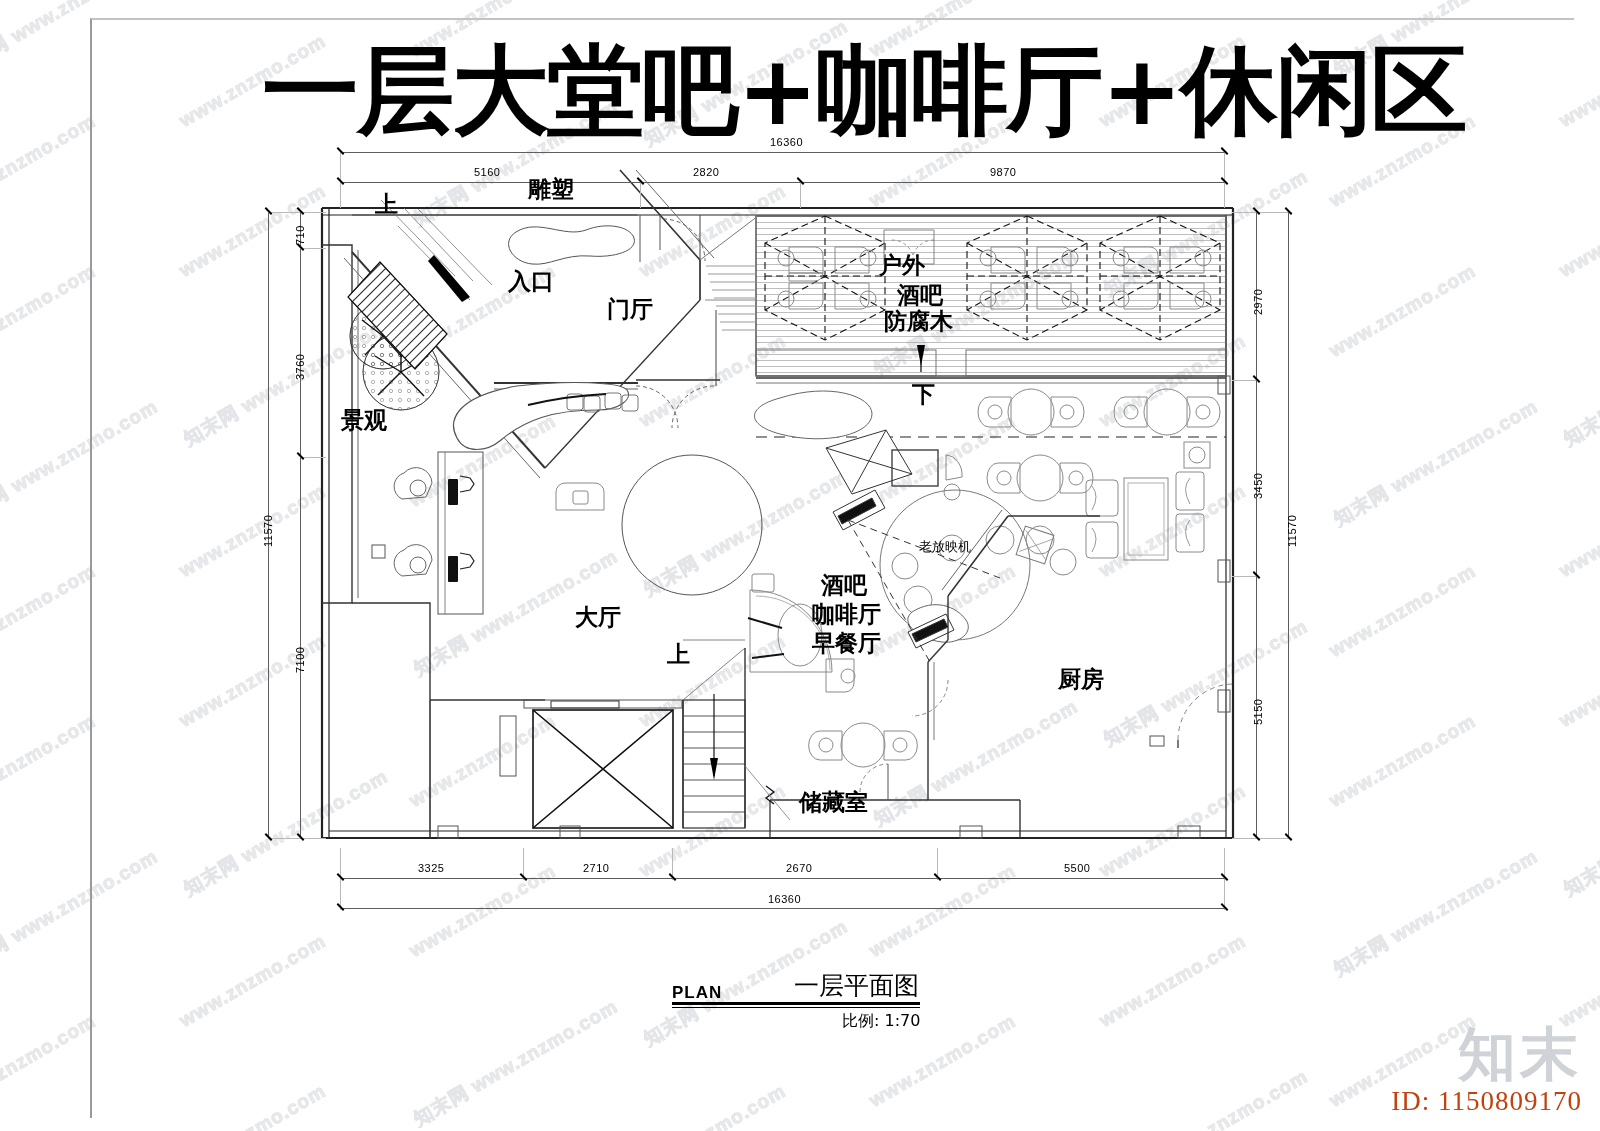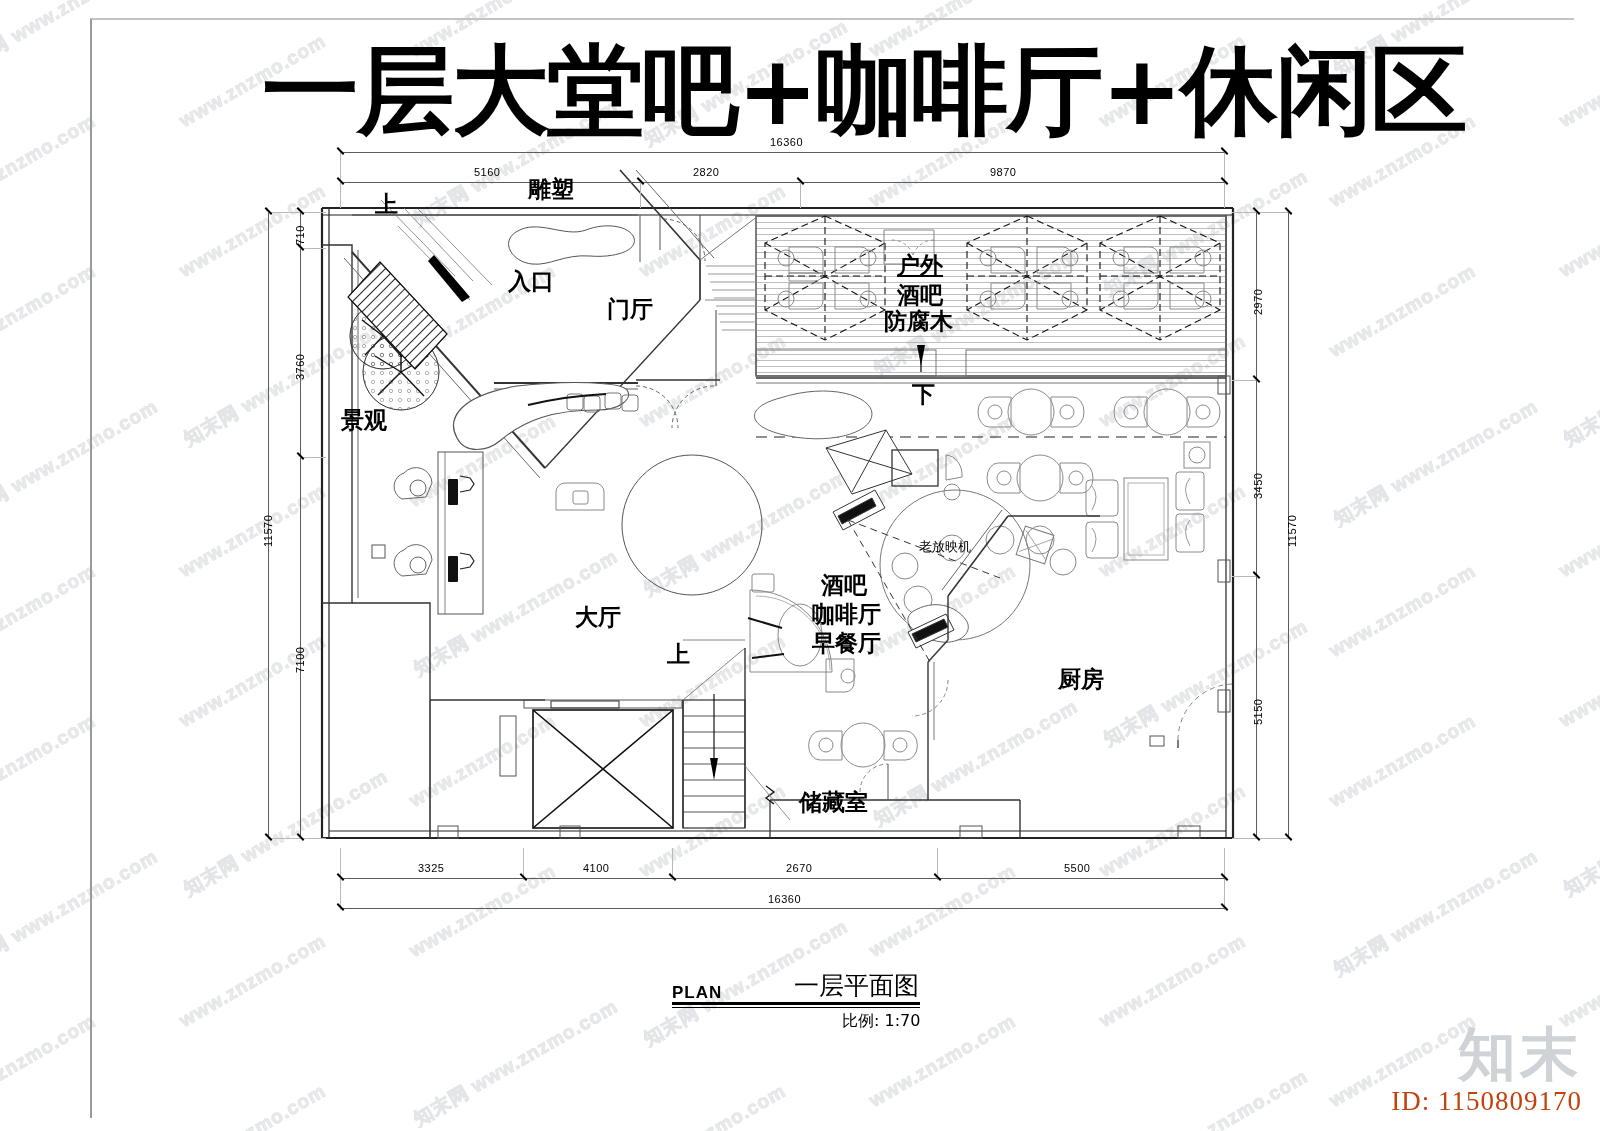--- a/index.html
+++ b/index.html
@@ -520,21 +520,21 @@
 <div class="tick" style="left:933px;top:876px;"></div>
 <div class="tick" style="left:1220px;top:876px;"></div>
 <div class="tick" style="left:336px;top:906px;"></div>
 <div class="tick" style="left:1220px;top:906px;"></div>
 <div class="ln vl lgt" style="left:340px;top:848px;height:62px;"></div>
 <div class="ln vl lgt" style="left:523px;top:848px;height:32px;"></div>
 <div class="ln vl lgt" style="left:672px;top:848px;height:32px;"></div>
 <div class="ln vl lgt" style="left:937px;top:848px;height:32px;"></div>
 <div class="ln vl lgt" style="left:1224px;top:848px;height:62px;"></div>
 <div class="dimtxt" style="left:418px;top:862px;">3325</div>
-<div class="dimtxt" style="left:583px;top:862px;">4100</div>
+<div class="dimtxt" style="left:583px;top:862px;">2710</div>
 <div class="dimtxt" style="left:786px;top:862px;">2670</div>
 <div class="dimtxt" style="left:1064px;top:862px;">5500</div>
 <div class="dimtxt" style="left:768px;top:893px;">16360</div>
 
 <div class="ln vl thin" style="left:268px;top:212px;height:626px;"></div>
 <div class="ln vl thin" style="left:300px;top:212px;height:626px;"></div>
 <div class="tick" style="left:264px;top:210px;"></div>
 <div class="tick" style="left:264px;top:836px;"></div>
 <div class="tick" style="left:296px;top:210px;"></div>
 <div class="tick" style="left:296px;top:246px;"></div>
@@ -565,21 +565,21 @@
 <div class="dimtxt v" style="left:1252px;top:499px;">3450</div>
 <div class="dimtxt v" style="left:1252px;top:725px;">5150</div>
 <div class="dimtxt v" style="left:1286px;top:547px;">11570</div>
 
 <div id="room-labels">
     <div class="rlabel" style="left: 375px; top: 191px;">上</div>
     <div class="rlabel" style="left: 528px; top: 176px;">雕塑</div>
     <div class="rlabel" style="left: 508px; top: 268px;">入口</div>
     <div class="rlabel" style="left: 607px; top: 296px;">门厅</div>
     <div class="rlabel" style="left: 341px; top: 407px;">景观</div>
-    <div class="rlabel" style="left: 897px; top: 252px; text-decoration: underline;">户外</div>
+    <div class="rlabel" style="left: 879px; top: 252px;">户外</div>
     <div class="rlabel" style="left: 897px; top: 282px;">酒吧</div>
     <div class="rlabel" style="left: 884px; top: 308px;">防腐木</div>
     <div class="rlabel" style="left: 912px; top: 381px;">下</div>
     <div class="rlabel" style="left: 575px; top: 604px;">大厅</div>
     <div class="rlabel" style="left: 667px; top: 641px;">上</div>
     <div class="rlabel" style="left: 821px; top: 572px;">酒吧</div>
     <div class="rlabel" style="left: 812px; top: 601px;">咖啡厅</div>
     <div class="rlabel" style="left: 812px; top: 630px;">早餐厅</div>
     <div class="rlabel" style="left: 1058px; top: 666px;">厨房</div>
     <div class="rlabel" style="left: 799px; top: 789px;">储藏室</div>

